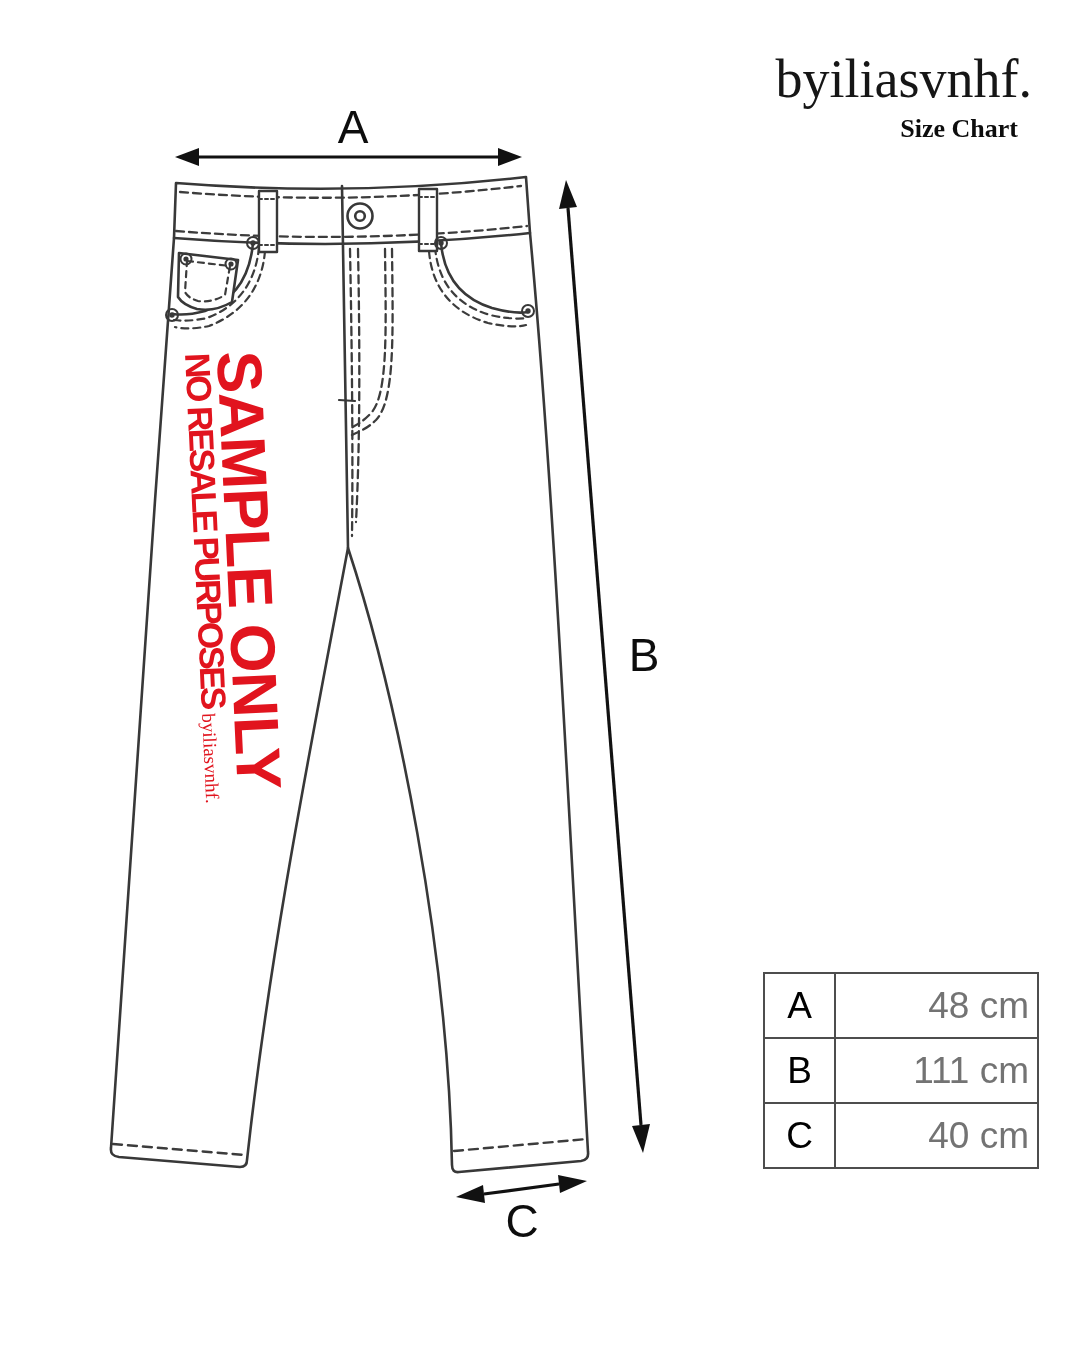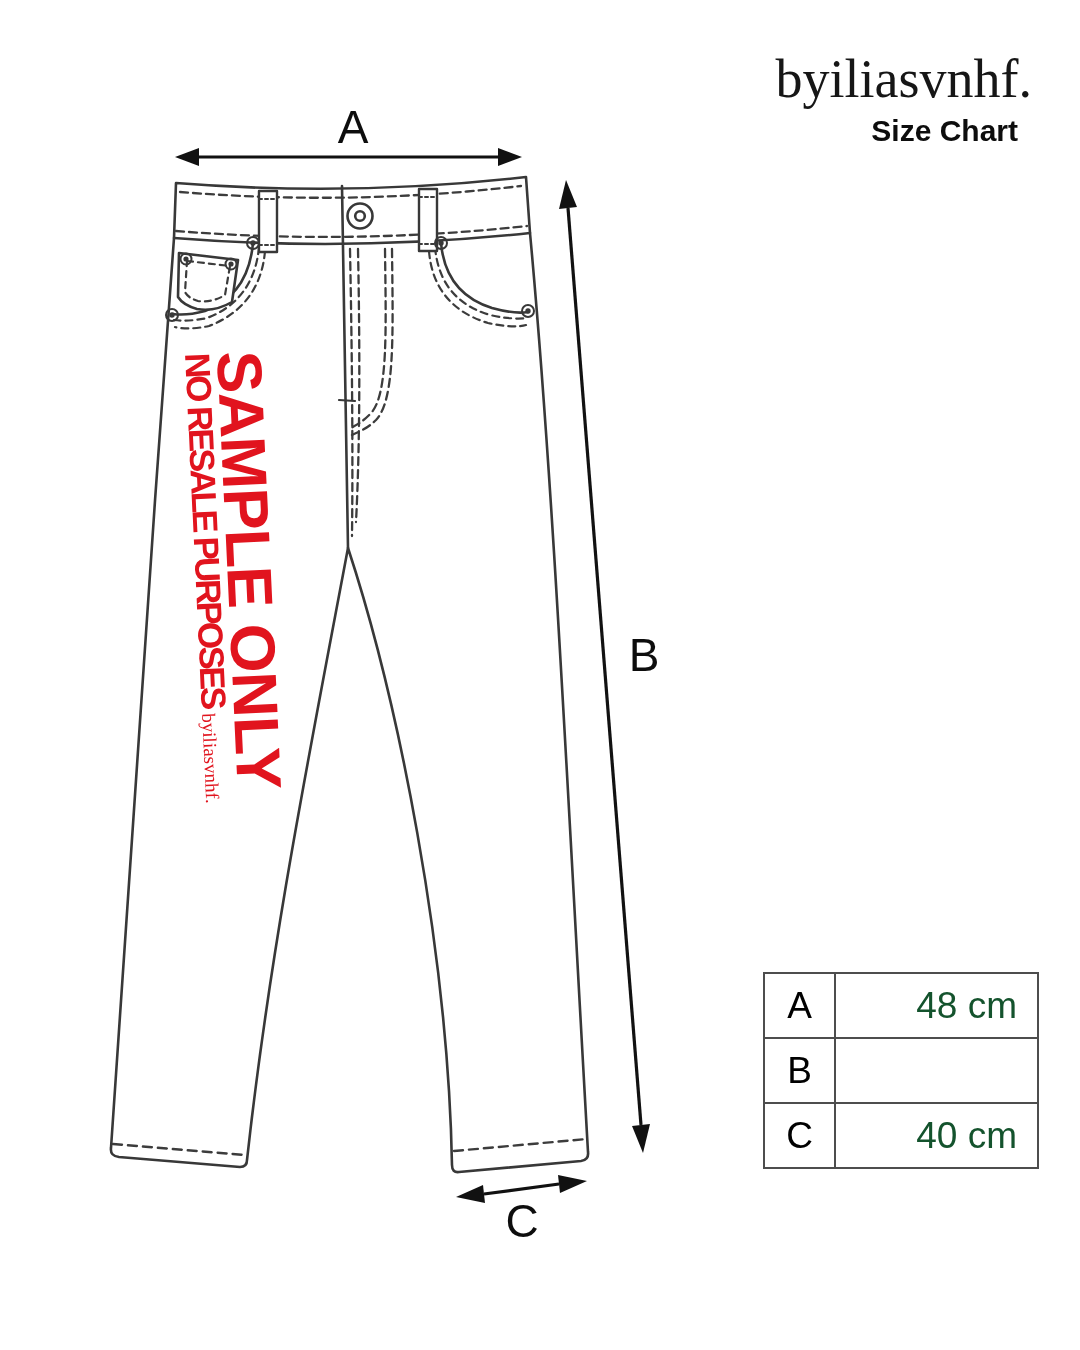--- a/index.html
+++ b/index.html
@@ -1,22 +1,22 @@
 <!DOCTYPE html>
 <html><head>
 <meta charset="utf-8">
 <style>
   html,body{margin:0;padding:0;background:#fff;}
   .stage{position:relative;width:1080px;height:1350px;background:#fff;overflow:hidden;
          font-family:"Liberation Sans",sans-serif;color:#111;}
   
   .brand{position:absolute;top:48px;right:48px;font-family:"Liberation Serif",serif;
          font-size:54px;font-weight:400;color:#161616;letter-spacing:0px;white-space:nowrap;}
-  .subtitle{position:absolute;top:114px;right:62px;font-size:30px;font-weight:700;color:#0d0d0d;
-            white-space:nowrap;}
+  .subtitle{position:absolute;top:114px;right:62px;font-size:26px;font-weight:700;color:#0d0d0d;
+            white-space:nowrap;font-family:Liberation Serif, serif;}
   
   .diagram{position:absolute;left:0;top:0;width:1080px;height:1350px;}
   
   .dimlabel{position:absolute;width:48px;text-align:center;font-size:46px;font-weight:400;
             color:#0d0d0d;line-height:1;}
   .lbl-a{left:329px;top:104px;}
   .lbl-b{left:620px;top:632px;}
   .lbl-c{left:498px;top:1198px;}
   
   .watermark{position:absolute;left:261px;top:350px;transform:rotate(87.3deg);
@@ -28,21 +28,21 @@
   .wm-line2-serif{font-family:"Liberation Serif",serif;font-size:19px;font-weight:400;
                   letter-spacing:0;margin-left:6px;}
   
   .size-table{position:absolute;left:763px;top:972px;width:272px;border:2px solid #4d4d4d;
               background:#fff;}
   .size-row{display:flex;height:63px;border-bottom:2px solid #4d4d4d;}
   .size-row:last-child{border-bottom:none;}
   .cell-label{width:69px;border-right:2px solid #4d4d4d;display:flex;align-items:center;
               justify-content:center;font-size:37px;color:#000;}
   .cell-value{flex:1;display:flex;align-items:center;justify-content:flex-end;
-              padding-right:20px;font-size:37px;color:#14532d;}
+              padding-right:8px;font-size:37px;color:#737373;}
 </style>
 </head>
 <body>
 
 <div class="stage">
 
   <svg class="diagram" viewBox="0 0 1080 1350" xmlns="http://www.w3.org/2000/svg">
     <g fill="none" stroke="#383838" stroke-width="2.6" stroke-linejoin="round" stroke-linecap="round">
 
       <path fill="#ffffff" d="M 176,183
@@ -167,20 +167,21 @@
   <div class="brand">byiliasvnhf.</div>
   <div class="subtitle">Size Chart</div>
 
   <div class="size-table">
     <div class="size-row">
       <div class="cell-label">A</div>
       <div class="cell-value">48 cm</div>
     </div>
     <div class="size-row">
       <div class="cell-label">B</div>
+      <div class="cell-value">111 cm</div>
     </div>
     <div class="size-row">
       <div class="cell-label">C</div>
       <div class="cell-value">40 cm</div>
     </div>
   </div>
 
 </div>
 
 </body></html>

